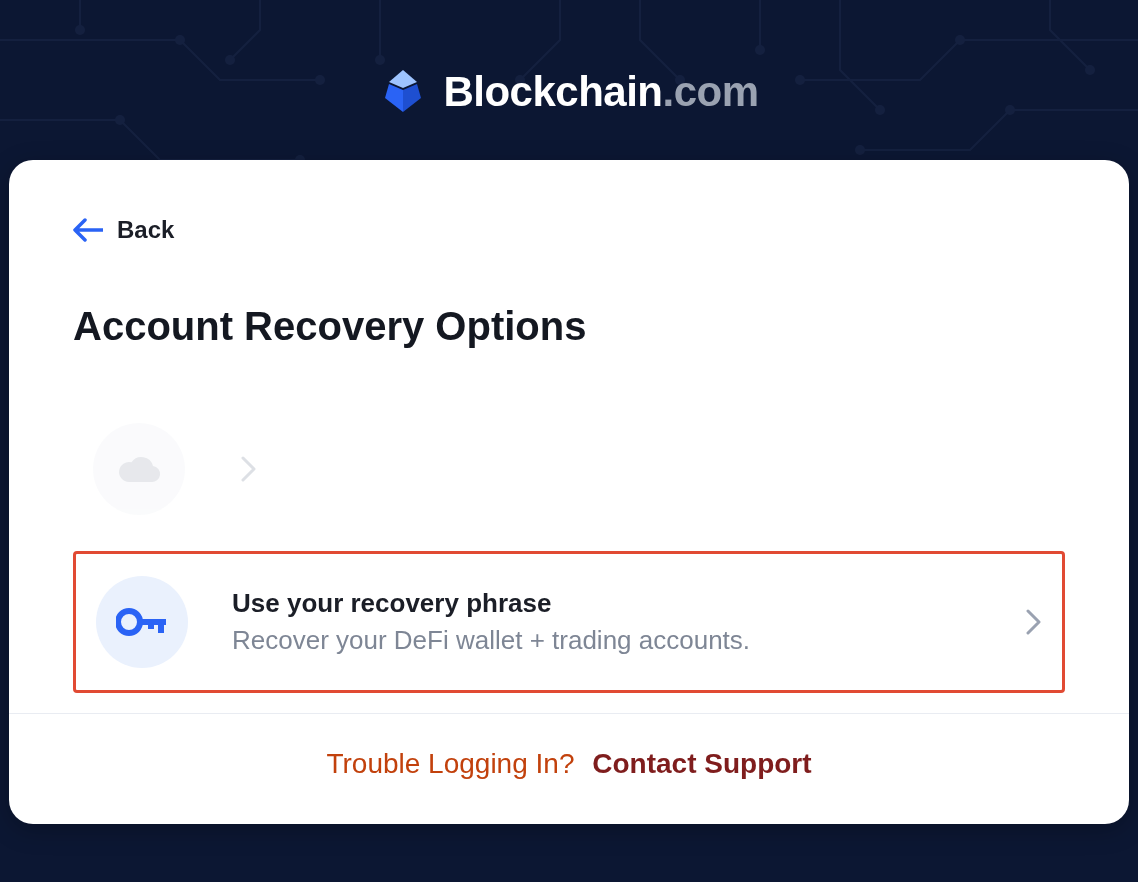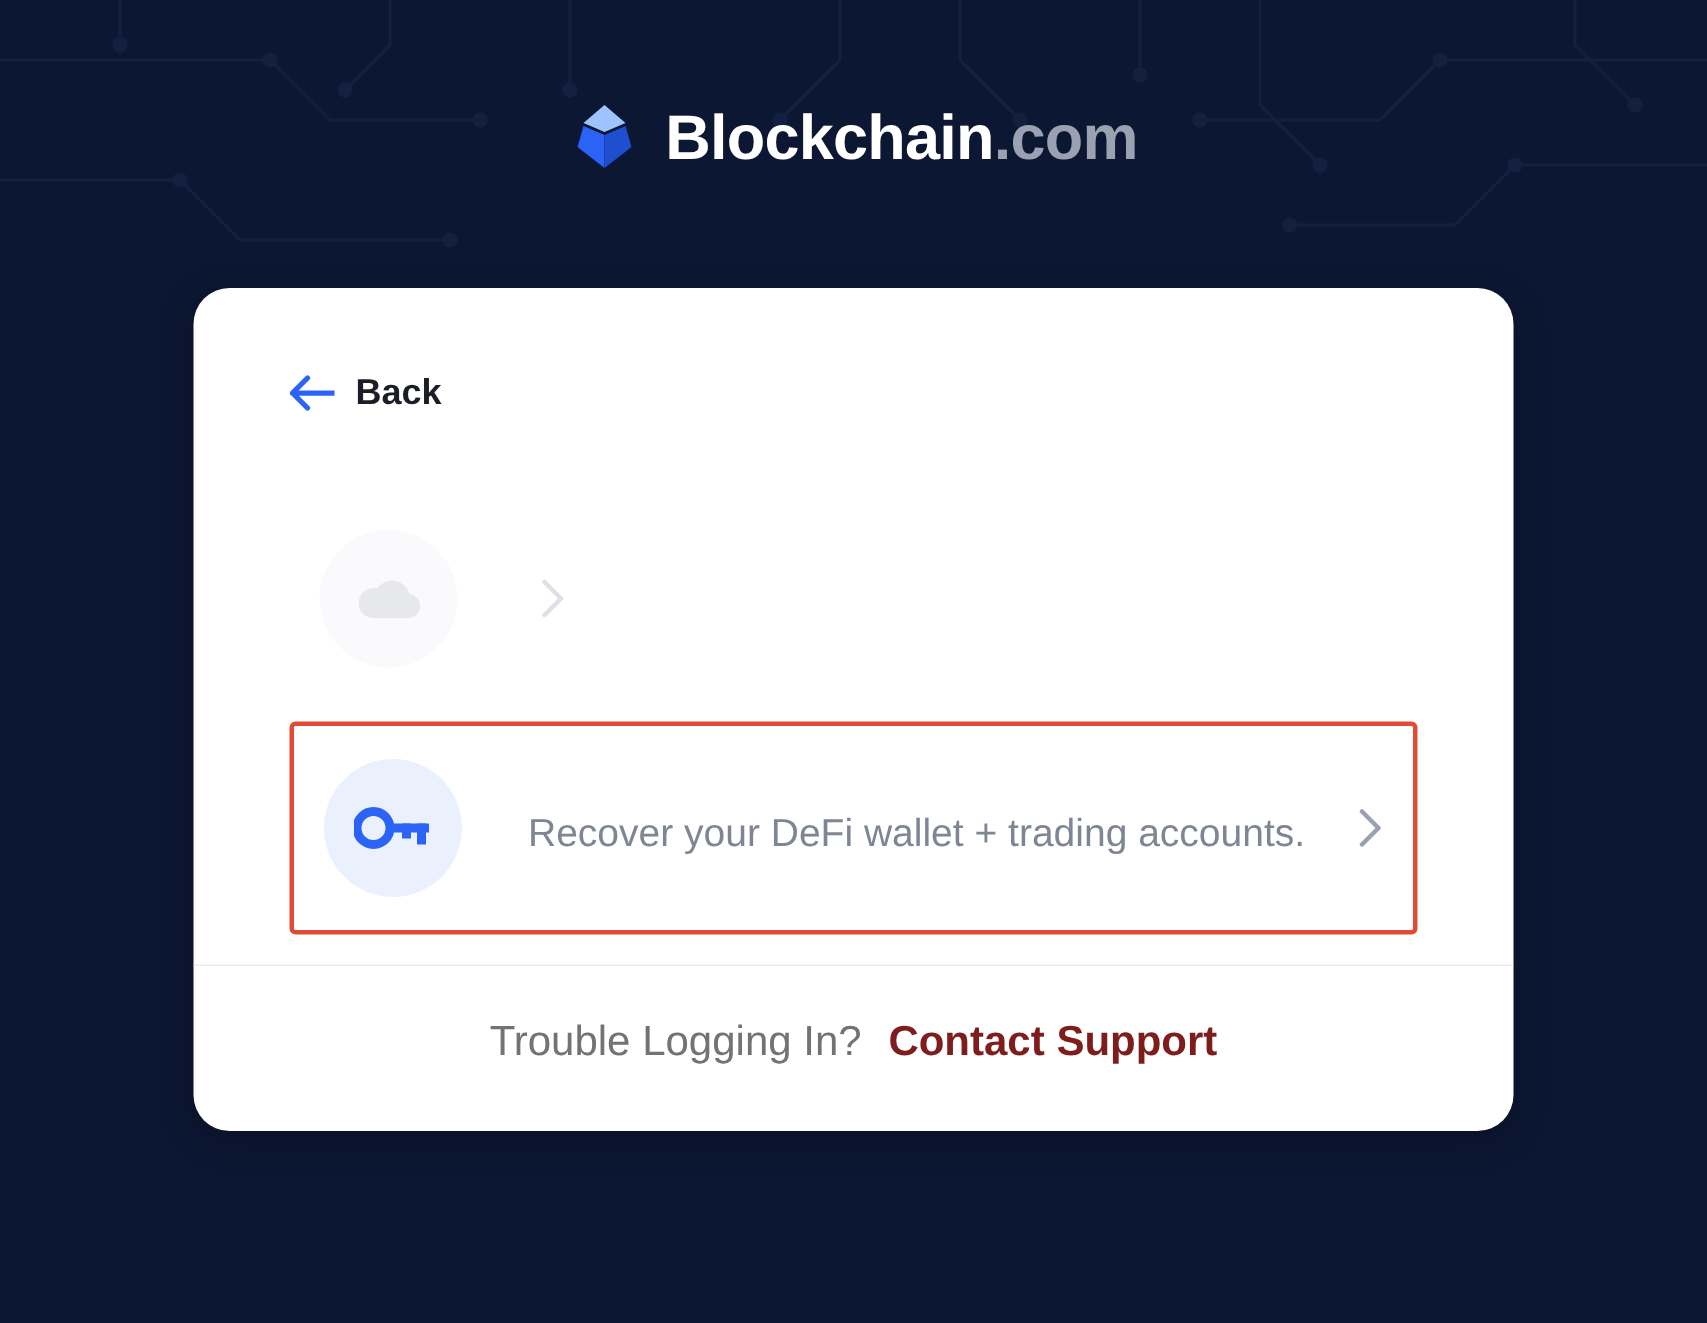--- a/index.html
+++ b/index.html
@@ -22,22 +22,22 @@
     justify-content: center;
     gap: 16px;
     padding-top: 68px;
   }
   .logo-icon { width: 48px; height: 48px; }
   .logo-text { font-size: 42px; font-weight: 700; letter-spacing: -0.5px; }
   .logo-text .brand { color: #ffffff; }
   .logo-text .tld   { color: #9aa2b1; }
   .card {
     position: relative;
-    width: 880px;
-    margin: 76px auto 0;
+    width: 1120px;
+    margin: 44px auto 0;
     background: #ffffff;
     border-radius: 24px;
     box-shadow: 0 6px 24px rgba(0,0,0,0.25);
     overflow: hidden;
   }
   .card-inner { padding: 56px 64px 20px 64px; }
   .back-link {
     display: inline-flex;
     align-items: center;
     gap: 14px;
@@ -81,21 +81,21 @@
   .option-row.disabled .option-title { color: #b7bcc7; }
   .option-sub   { font-size: 26px; color: #7e8695; margin-top: 6px; }
   .option-row.disabled .option-sub { color: #c5c9d2; }
   .chevron { color: #9aa2b1; flex-shrink: 0; margin-left: 12px; }
   .card-footer {
     border-top: 1px solid #e9ecf2;
     padding: 34px 0 44px;
     text-align: center;
     font-size: 28px;
   }
-  .footer-q { color: #737373; }
+  .footer-q { color: #c2410c; }
   .footer-link { color: #7f1d1d; font-weight: 700; cursor: pointer; margin-left: 10px; }
 </style>
 </head>
 <body>
 
 <svg class="bg-circuit" viewBox="0 0 1138 300" preserveAspectRatio="xMidYMin slice">
   <g stroke="#2b3a5f" stroke-width="2" fill="none">
     <path d="M0 40 H180 L220 80 H320"></path>
     <path d="M0 120 H120 L160 160 H300"></path>
     <path d="M1138 40 H960 L920 80 H800"></path>
@@ -142,20 +142,21 @@
 
 <div class="card">
   <div class="card-inner">
     <div class="back-link">
       <svg viewBox="0 0 30 24">
         <path d="M12 2 L2 12 L12 22 M2 12 H30" stroke="#2a63f5" stroke-width="3.5" fill="none" stroke-linecap="round" stroke-linejoin="round"></path>
       </svg>
       <span>Back</span>
     </div>
 
+    <h1 class="page-title">Account Recovery Options</h1>
 
     <div class="options">
 
       <div class="option-row disabled">
         <div class="option-icon cloud">
           <svg width="44" height="30" viewBox="0 0 44 30">
               <path d="M34 28H12a10 10 0 1 1 2.5-19.7A12 12 0 0 1 36 12a8 8 0 0 1-2 16z" fill="#b7bcc7"></path>
             </svg>
         </div>
         <svg class="chevron" width="16" height="26" viewBox="0 0 16 26">
@@ -166,20 +167,21 @@
       <div class="option-row highlight">
         <div class="option-icon key">
           <svg width="52" height="30" viewBox="0 0 52 30">
             <circle cx="13" cy="15" r="11" fill="none" stroke="#2a63f5" stroke-width="6"></circle>
             <rect x="22" y="12" width="28" height="6" fill="#2a63f5"></rect>
             <rect x="42" y="12" width="6" height="14" fill="#2a63f5"></rect>
             <rect x="32" y="12" width="6" height="10" fill="#2a63f5"></rect>
           </svg>
         </div>
         <div class="option-text">
+          <div class="option-title">Use your recovery phrase</div>
           <div class="option-sub">Recover your DeFi wallet + trading accounts.</div>
         </div>
         <svg class="chevron" width="16" height="26" viewBox="0 0 16 26">
             <path d="M2 2l11 11L2 24" stroke="#9aa2b1" stroke-width="3" fill="none" stroke-linecap="round" stroke-linejoin="round"></path>
           </svg>
       </div>
 
     </div>
   </div>
 

